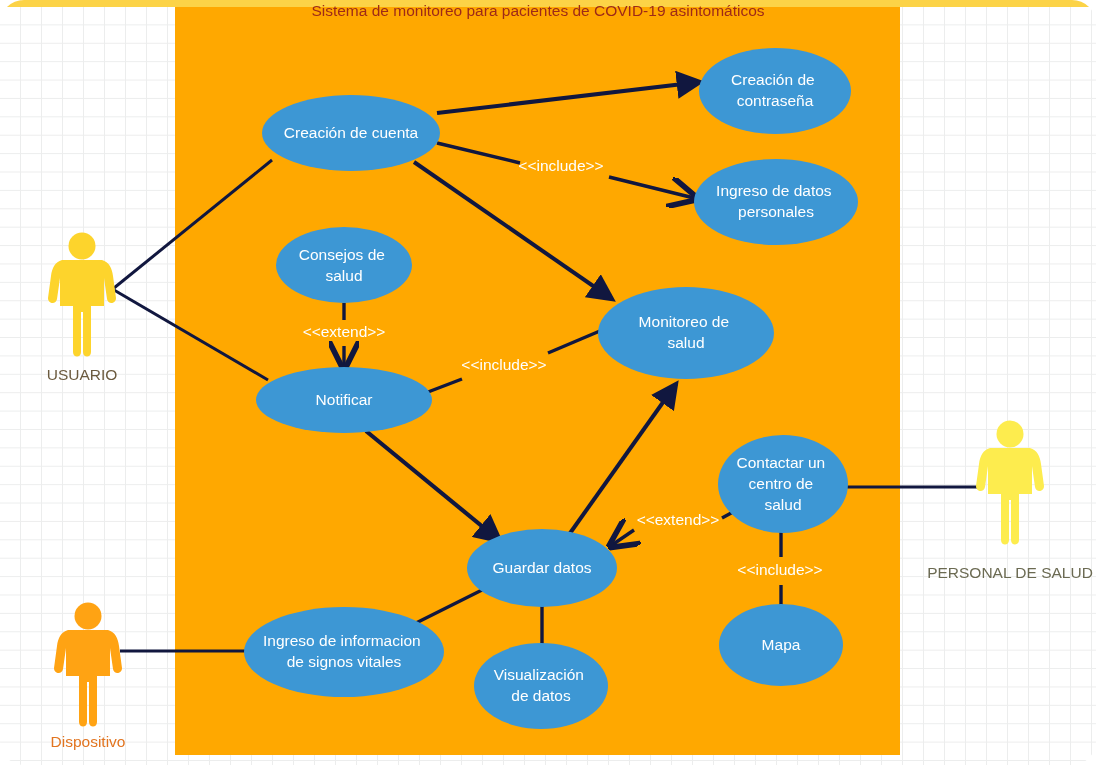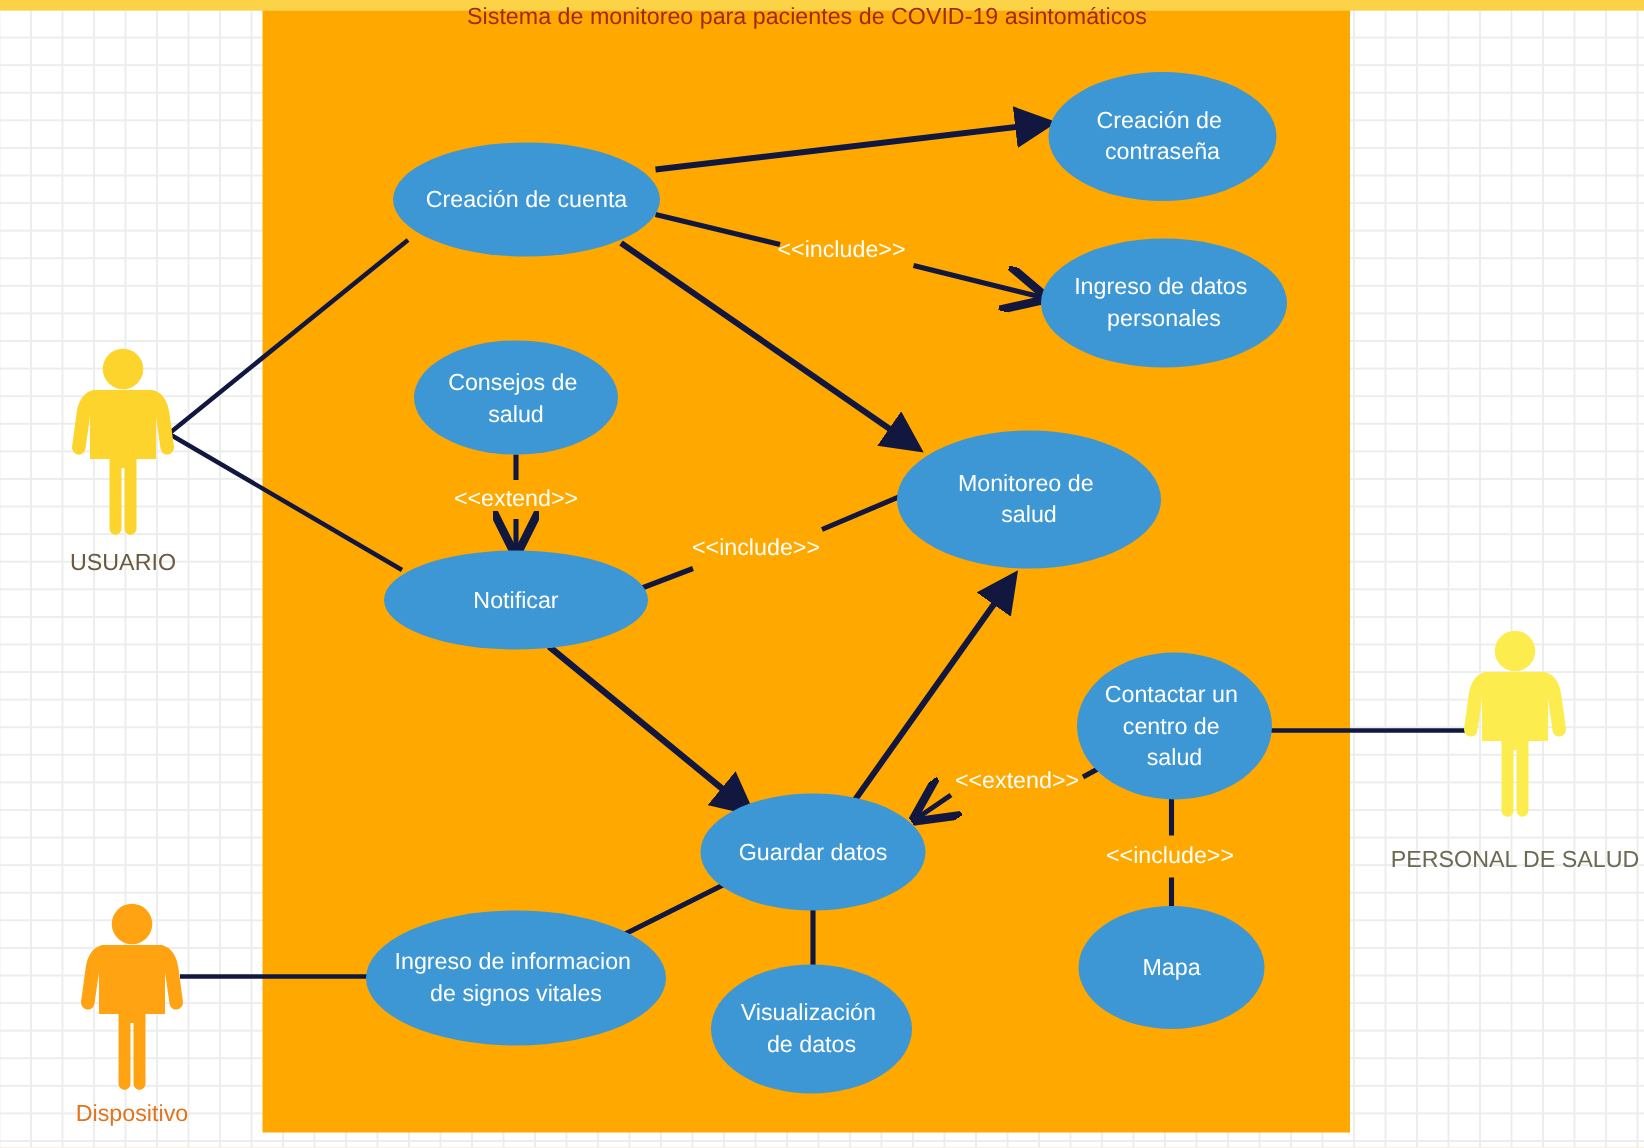--- a/index.html
+++ b/index.html
@@ -13,20 +13,21 @@
     width: 1096px;
     height: 765px;
     overflow: hidden;
     background-color: #ffffff;
     background-image:
       linear-gradient(to right, #eceded 0px, #eceded 1px, transparent 1px, transparent 21px),
       linear-gradient(to bottom, #eceded 0px, #eceded 1px, transparent 1px, transparent 18.4px);
     background-size: 21px 18.4px;
     background-position: -1px 6px;
     font-family: "Liberation Sans", sans-serif;
+    border-radius: 24px;
   }
   #topbar {
     position: absolute;
     left: 0; top: 0;
     width: 1096px;
     height: 7px;
     background: #fcd347;
   }
   #sysbox {
     position: absolute;

